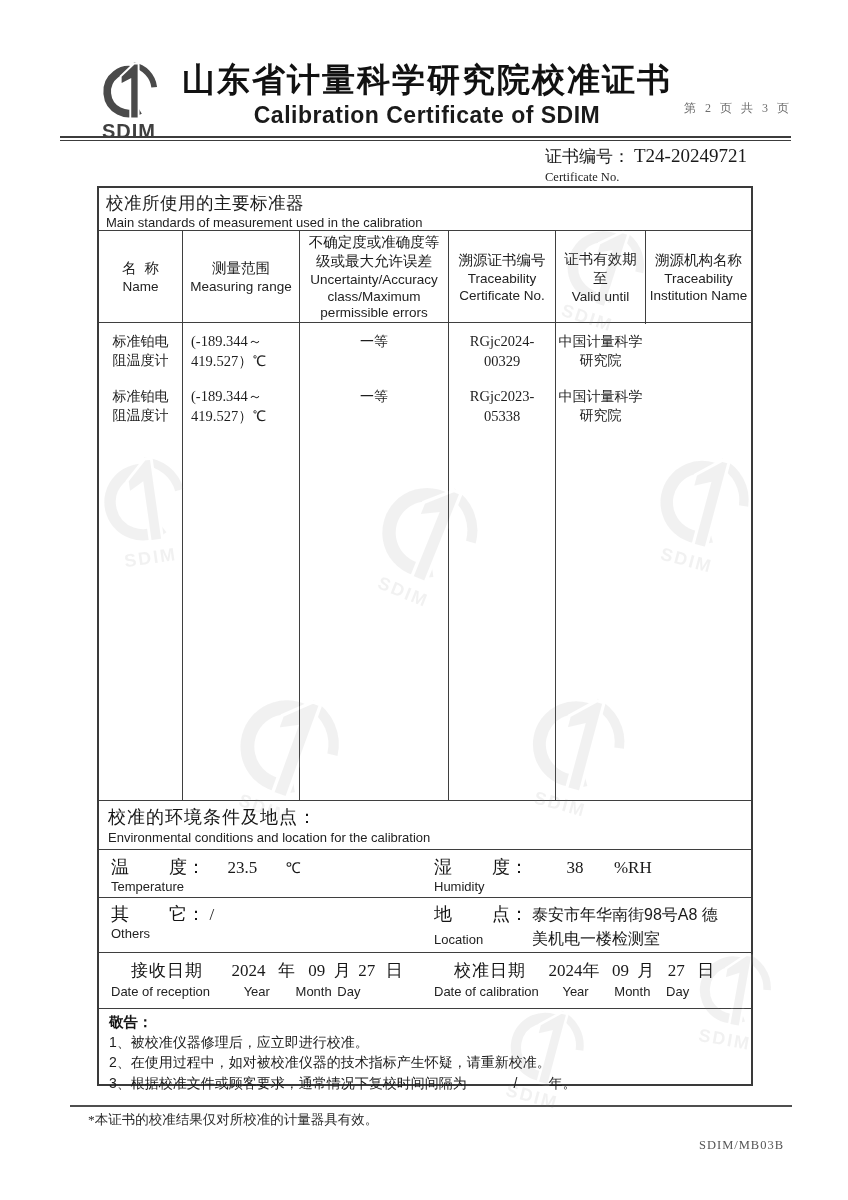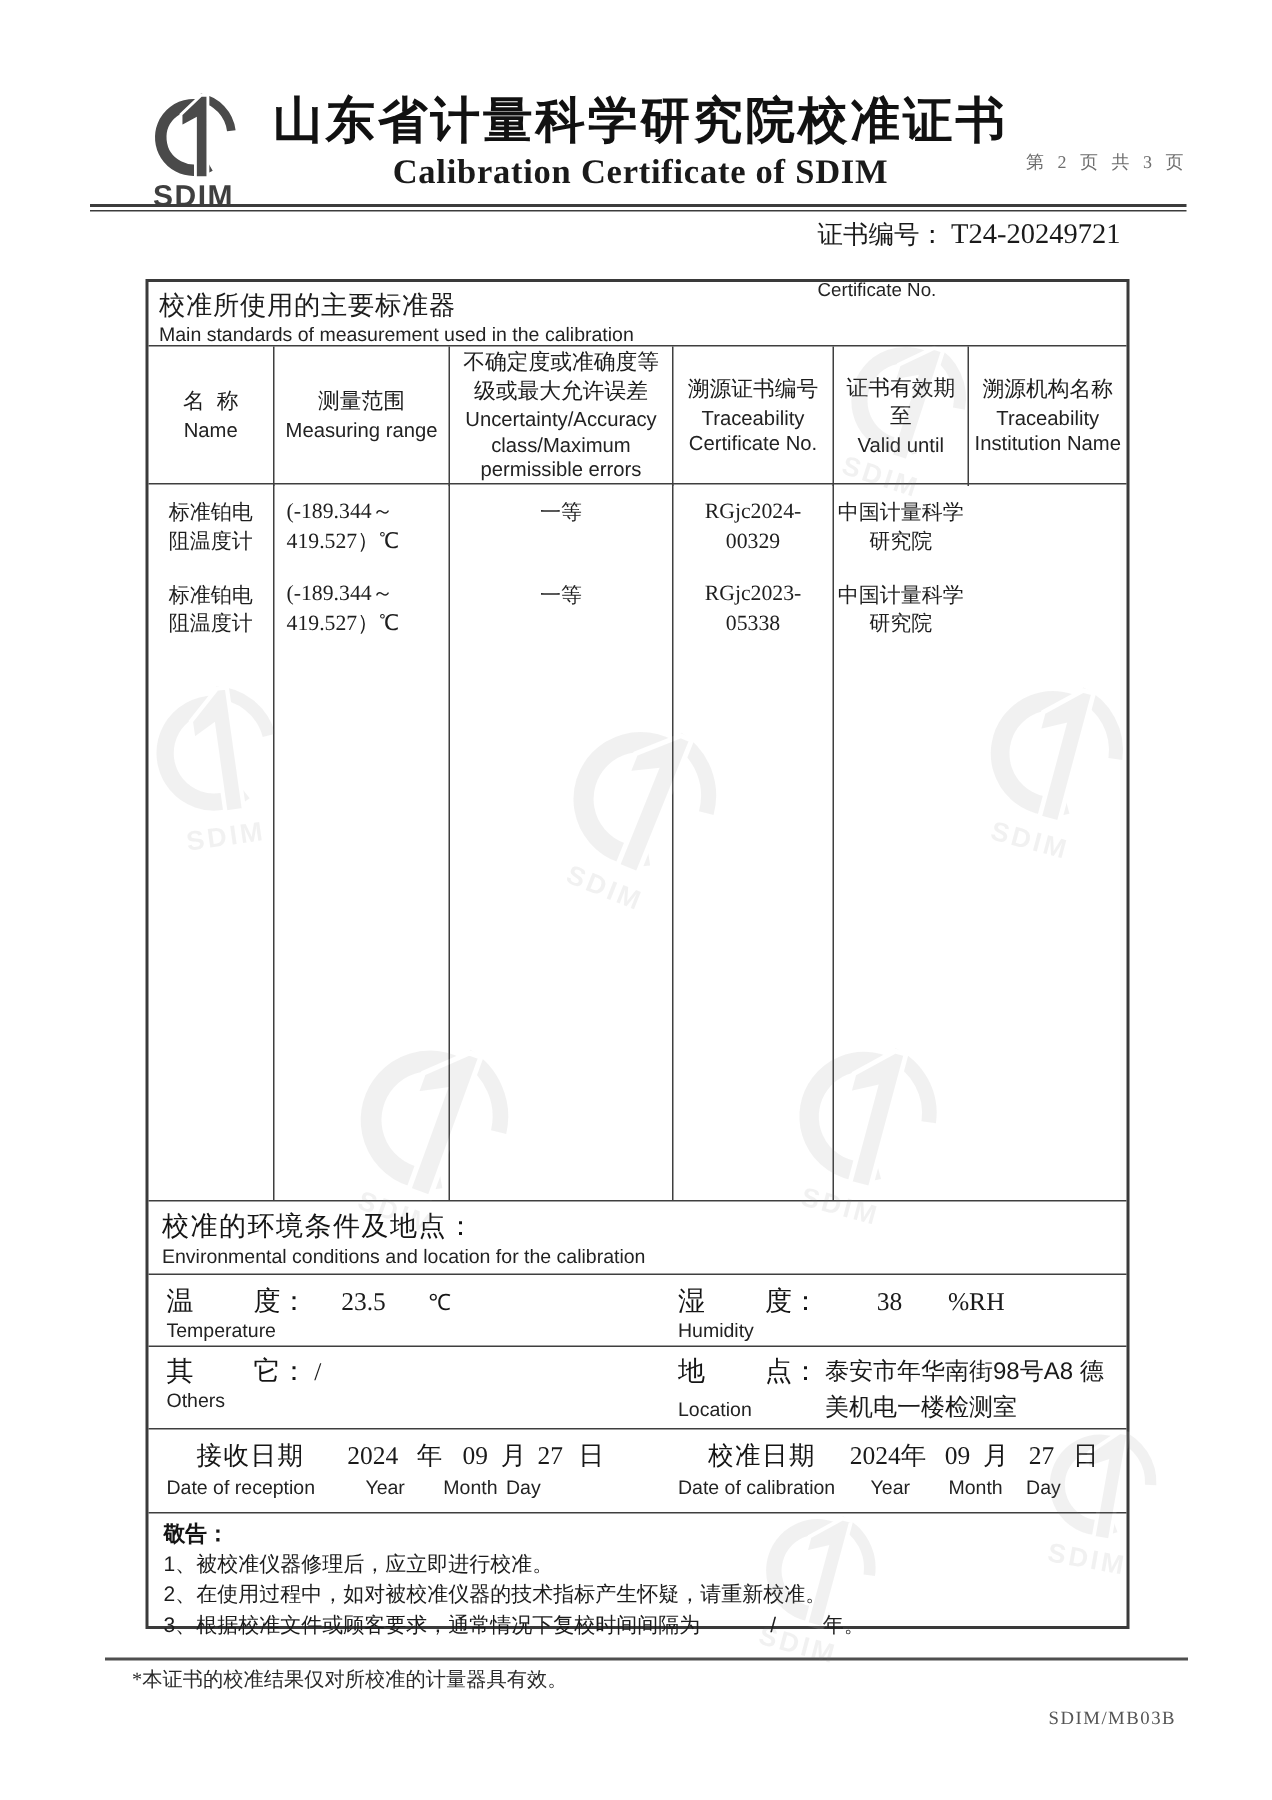--- a/index.html
+++ b/index.html
@@ -13,34 +13,34 @@
   .logo-block { position:absolute; left:90px; top:58px; width:78px; text-align:center; color:#4a4a4a; }
   .logo-block svg { display:block; margin:0 auto; }
   .logo-text { font-size:20px; font-weight:bold; letter-spacing:1px; color:#3f3f3f; margin-top:-4px; }
   .title-cn {
     position:absolute; left:60px; top:58px; width:734px; text-align:center;
     font-family:"Liberation Serif", serif; font-size:33px; font-weight:bold;
     letter-spacing:2px; color:#111;
   }
   .title-en {
     position:absolute; left:60px; top:102px; width:734px; text-align:center;
-    font-size:23px; font-weight:bold; color:#1a1a1a; letter-spacing:0.5px;font-family:Liberation Serif, serif;
+    font-size:23px; font-weight:bold; color:#1a1a1a; letter-spacing:0.5px;
   }
   .page-info {
     position:absolute; left:684px; top:100px;
     font-family:"Liberation Serif", serif; font-size:12px; color:#6d6d6d; letter-spacing:3px;
   }
   .double-rule {
     position:absolute; left:60px; top:136px; width:731px; height:5px;
     border-top:2px solid #3c3c3c; border-bottom:1.5px solid #3c3c3c;
   }
   .cert-line { position:absolute; left:545px; top:145px; }
   .cert-label { font-family:"Liberation Serif", serif; font-size:17px; color:#1a1a1a; }
   .cert-value { font-family:"Liberation Serif", serif; font-size:19px; color:#1a1a1a; margin-left:4px; }
-  .cert-en { font-size:12.5px; color:#222; margin-top:18px; }
+  .cert-en { font-size:12.5px; color:#222; margin-top:2px;font-family:Liberation Serif, serif; }
 
   
   .tbl {
     position:absolute; left:97px; top:186px; width:656px;
     border:2px solid #3a3a3a; background:transparent;
   }
   .row { width:100%; border-top:1.5px solid #3f3f3f; position:relative; }
   .row.first { border-top:0; }
   .cols { display:grid; grid-template-columns:83px 117px 149px 107px 90px 1fr; }
   .cell + .cell { border-left:1.5px solid #3f3f3f; }
@@ -58,21 +58,21 @@
   .td { padding-top:0; }
   .entry { height:55px; padding-top:9px; text-align:center; line-height:1.35; }
   .entry.left { text-align:left; padding-left:8px; }
   .t-sans { font-size:14px; color:#1e1e1e; }
   .t-serif { font-family:"Liberation Serif", serif; font-size:14.5px; color:#1e1e1e; }
 
   .env-title { height:49px; padding:4px 9px 0 9px; }
   .env-title-cn { font-size:18px; color:#151515; letter-spacing:1px; }
   .env-title-en { font-size:13px; color:#222; margin-top:1px; }
 
-  .halfrow { display:flex;gap:18px; }
+  .halfrow { display:flex; }
   .half-l { width:333px; padding-left:12px; }
   .half-r { flex:1; padding-left:2px; }
   .zh-label { font-size:18px; color:#151515; white-space:pre; }
   .val-serif { font-family:"Liberation Serif", serif; font-size:17px; color:#1a1a1a; }
   .en-sub { font-size:13px; color:#222; }
 
   .temp-row { height:48px; padding-top:5px; }
   .others-row { height:55px; padding-top:4px; }
   .loc-grid { display:flex; }
   .loc-left { display:flex; flex-direction:column; }

